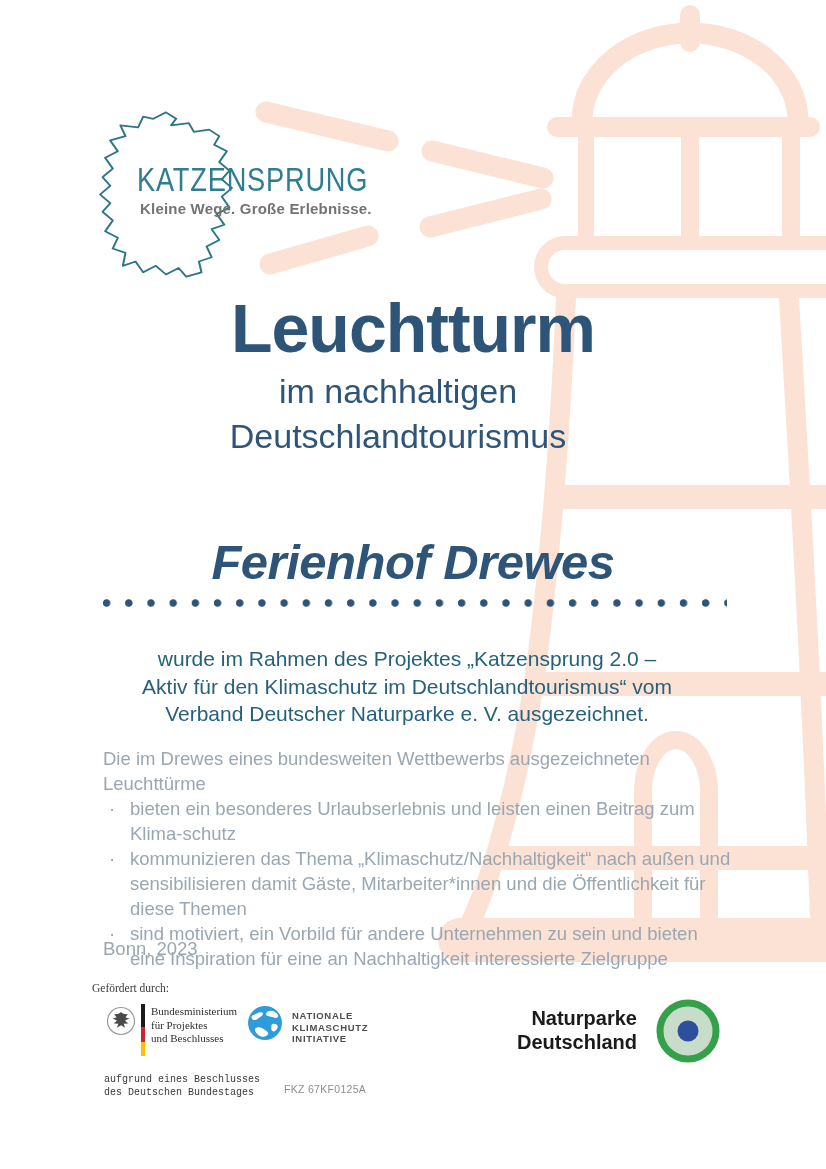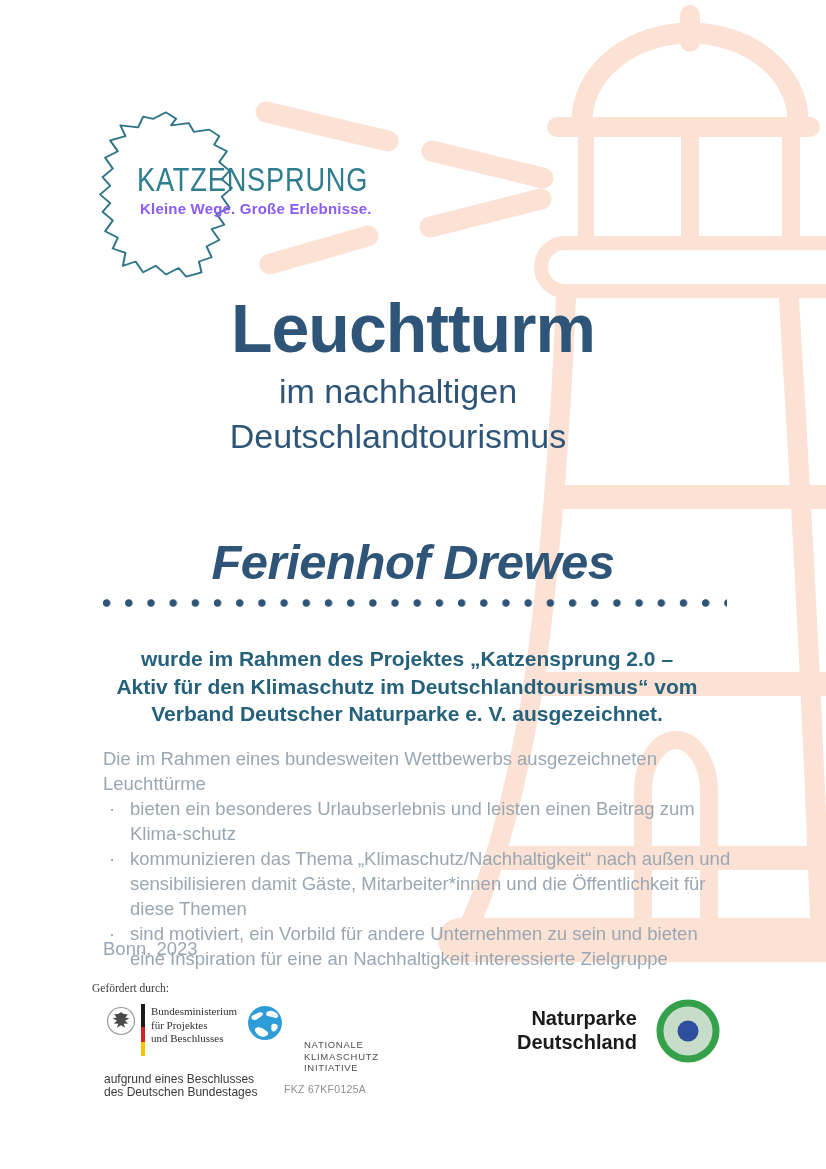--- a/index.html
+++ b/index.html
@@ -12,21 +12,21 @@
 
   
   .logo-map{position:absolute;left:95px;top:108px;width:142px;height:173px;z-index:1;}
   .logo-name{
     position:absolute;left:137px;top:160px;z-index:2;
     font-size:34px;letter-spacing:1px;color:#2f7d8e;font-weight:400;white-space:nowrap;
     transform:scaleX(0.80);transform-origin:left center;
   }
   .logo-tagline{
     position:absolute;left:140px;top:200px;z-index:2;
-    font-size:15px;font-weight:700;color:#8b5cf6;white-space:nowrap;letter-spacing:0.2px;
+    font-size:15px;font-weight:700;color:#737373;white-space:nowrap;letter-spacing:0.2px;
   }
 
   
   .title-main{
     position:absolute;left:0;top:293px;width:826px;text-align:center;z-index:1;
     font-size:68px;line-height:70px;font-weight:700;color:#2e5578;letter-spacing:-1px;
   }
   .title-sub{
     position:absolute;left:0;top:369px;width:796px;text-align:center;z-index:1;
     font-size:34px;line-height:45px;font-weight:400;color:#2e5578;
@@ -35,21 +35,21 @@
     position:absolute;left:0;top:534px;width:826px;text-align:center;z-index:1;
     font-size:49px;line-height:56px;font-weight:700;font-style:italic;color:#2e5578;letter-spacing:-0.5px;
   }
   .dots{
     position:absolute;left:103px;top:599px;width:624px;height:9px;z-index:1;
     background-image:radial-gradient(circle at 3.6px 4px,#2e5578 3.3px,rgba(0,0,0,0) 4.2px);
     background-size:22.2px 9px;background-repeat:repeat-x;
   }
   .award{
     position:absolute;left:0;top:645px;width:814px;text-align:center;z-index:1;
-    font-size:21px;line-height:27.5px;font-weight:700;color:#26617c;
+    font-size:21px;line-height:27.5px;font-weight:400;color:#26617c;
   }
   .description{
     position:absolute;left:103px;top:746px;width:634px;z-index:1;
     font-size:18.5px;line-height:25px;font-weight:400;color:#9aa7b2;
   }
   .bullet-row{position:relative;padding-left:27px;}
   .bullet-marker{position:absolute;left:6px;top:0;}
   .place-date{
     position:absolute;left:103px;top:938px;z-index:1;
     font-size:18.5px;color:#9aa7b2;
@@ -64,26 +64,26 @@
   .flag-stripe{position:absolute;left:141px;top:1004px;width:3.5px;height:52px;z-index:1;display:flex;flex-direction:column;}
   .flag-stripe .fb{height:45%;background:#1a1a1a;}
   .flag-stripe .fr{height:27.5%;background:#d2232a;}
   .flag-stripe .fg2{height:27.5%;background:#f7c500;}
   .ministry-text{
     position:absolute;left:151px;top:1005px;z-index:1;
     font-family:"Liberation Serif",serif;font-size:11px;line-height:13.5px;color:#2f2f2f;
   }
   .nki-globe{position:absolute;left:247px;top:1005px;width:36px;height:36px;z-index:1;}
   .nki-text{
-    position:absolute;left:304px;top:1010px;z-index:1;
-    font-size:9.5px;line-height:11.5px;font-weight:400;letter-spacing:0.7px;color:#4d4d4d;margin-top:29px;
+    position:absolute;left:292px;top:1010px;z-index:1;
+    font-size:9.5px;line-height:11.5px;font-weight:700;letter-spacing:0.7px;color:#4d4d4d;
   }
   .bundestag-note{
     position:absolute;left:104px;top:1073px;z-index:1;
-    font-family:Liberation Sans, sans-serif;font-size:12px;line-height:13px;color:#3a3a3a;
+    font-family:Liberation Mono, monospace;font-size:10px;line-height:13px;color:#3a3a3a;
   }
   .fkz{
     position:absolute;left:284px;top:1083px;z-index:1;
     font-size:10.5px;color:#8f8f8f;letter-spacing:0.3px;
   }
   .naturparke-text{
     position:absolute;right:189px;top:1006px;z-index:1;text-align:right;
     font-size:20px;line-height:24px;font-weight:700;color:#1a1a1a;
   }
   .naturparke-logo{position:absolute;left:656px;top:999px;width:64px;height:64px;z-index:1;}
@@ -138,21 +138,21 @@
   <div class="recipient">Ferienhof Drewes</div>
   <div class="dots"></div>
 
   <div class="award">
     <div>wurde im Rahmen des Projektes „Katzensprung 2.0 –</div>
     <div>Aktiv für den Klimaschutz im Deutschlandtourismus“ vom</div>
     <div>Verband Deutscher Naturparke e. V. ausgezeichnet.</div>
   </div>
 
   <div class="description">
-    <div>Die im Rahmen eines bundesweiten Wettbewerbs ausgezeichneten Leuchttürme</div>
+    <div>Die im Drewes eines bundesweiten Wettbewerbs ausgezeichneten Leuchttürme</div>
     <div class="bullet-row">
       <span class="bullet-marker">·</span>
       <span>bieten ein besonderes Urlaubserlebnis und leisten einen Beitrag zum Klima-schutz</span>
     </div>
     <div class="bullet-row">
       <span class="bullet-marker">·</span>
       <span>kommunizieren das Thema „Klimaschutz/Nachhaltigkeit“ nach außen und sensibilisieren damit Gäste, Mitarbeiter*innen und die Öffentlichkeit für diese Themen</span>
     </div>
     <div class="bullet-row">
       <span class="bullet-marker">·</span>

